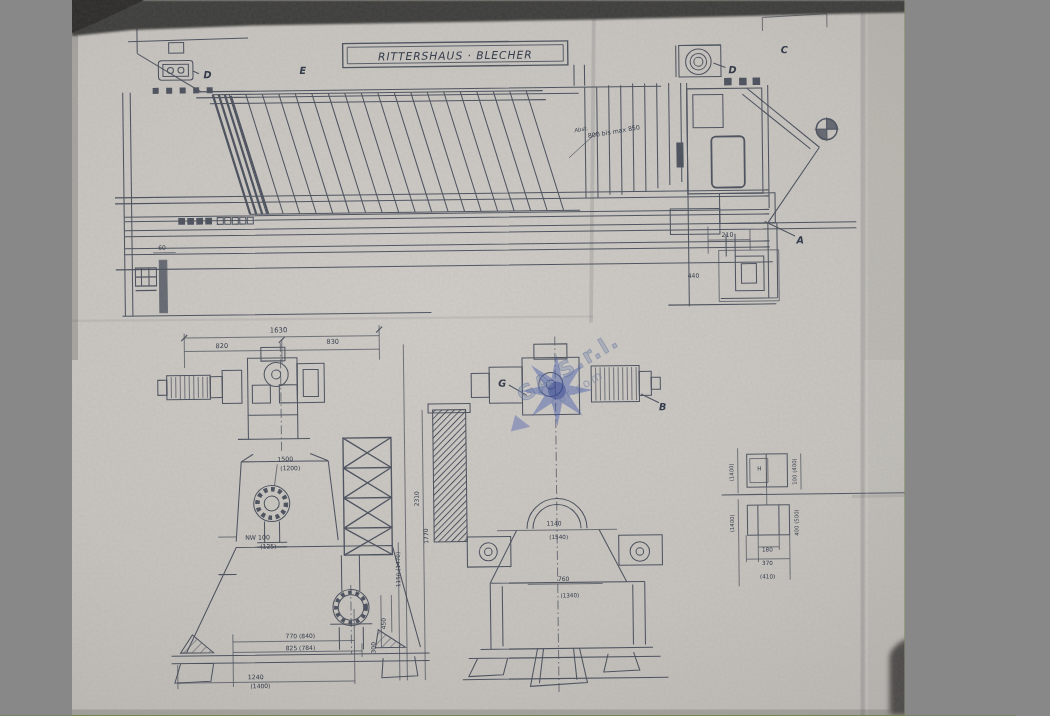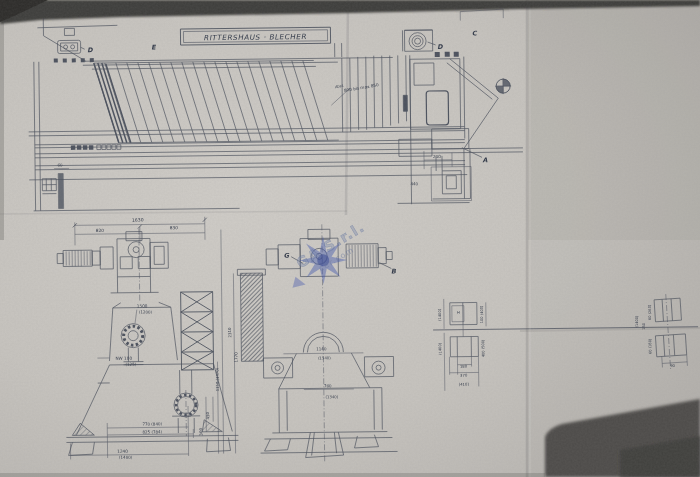--- a/index.html
+++ b/index.html
@@ -1,19 +1,20 @@
 <!DOCTYPE html>
 <html><head>
 <meta charset="utf-8">
 <style>
   html,body{margin:0;padding:0;background:#888;}
   .stage{
-    position:relative;width:700px;height:477px;overflow:hidden;
+    position:relative;width:555px;height:477px;overflow:hidden;
     background:#4d7c0f;
     font-family:"DejaVu Sans",sans-serif;
+    margin-left:48px;
   }
   .stage svg{position:absolute;left:0;top:0;}
   text{font-family:"DejaVu Sans",sans-serif;}
   .lbl{font-style:italic;font-weight:bold;}
 </style>
 </head>
 <body>
 
 <div class="stage">
 <svg width="700" height="477" viewBox="0 0 700 477">

